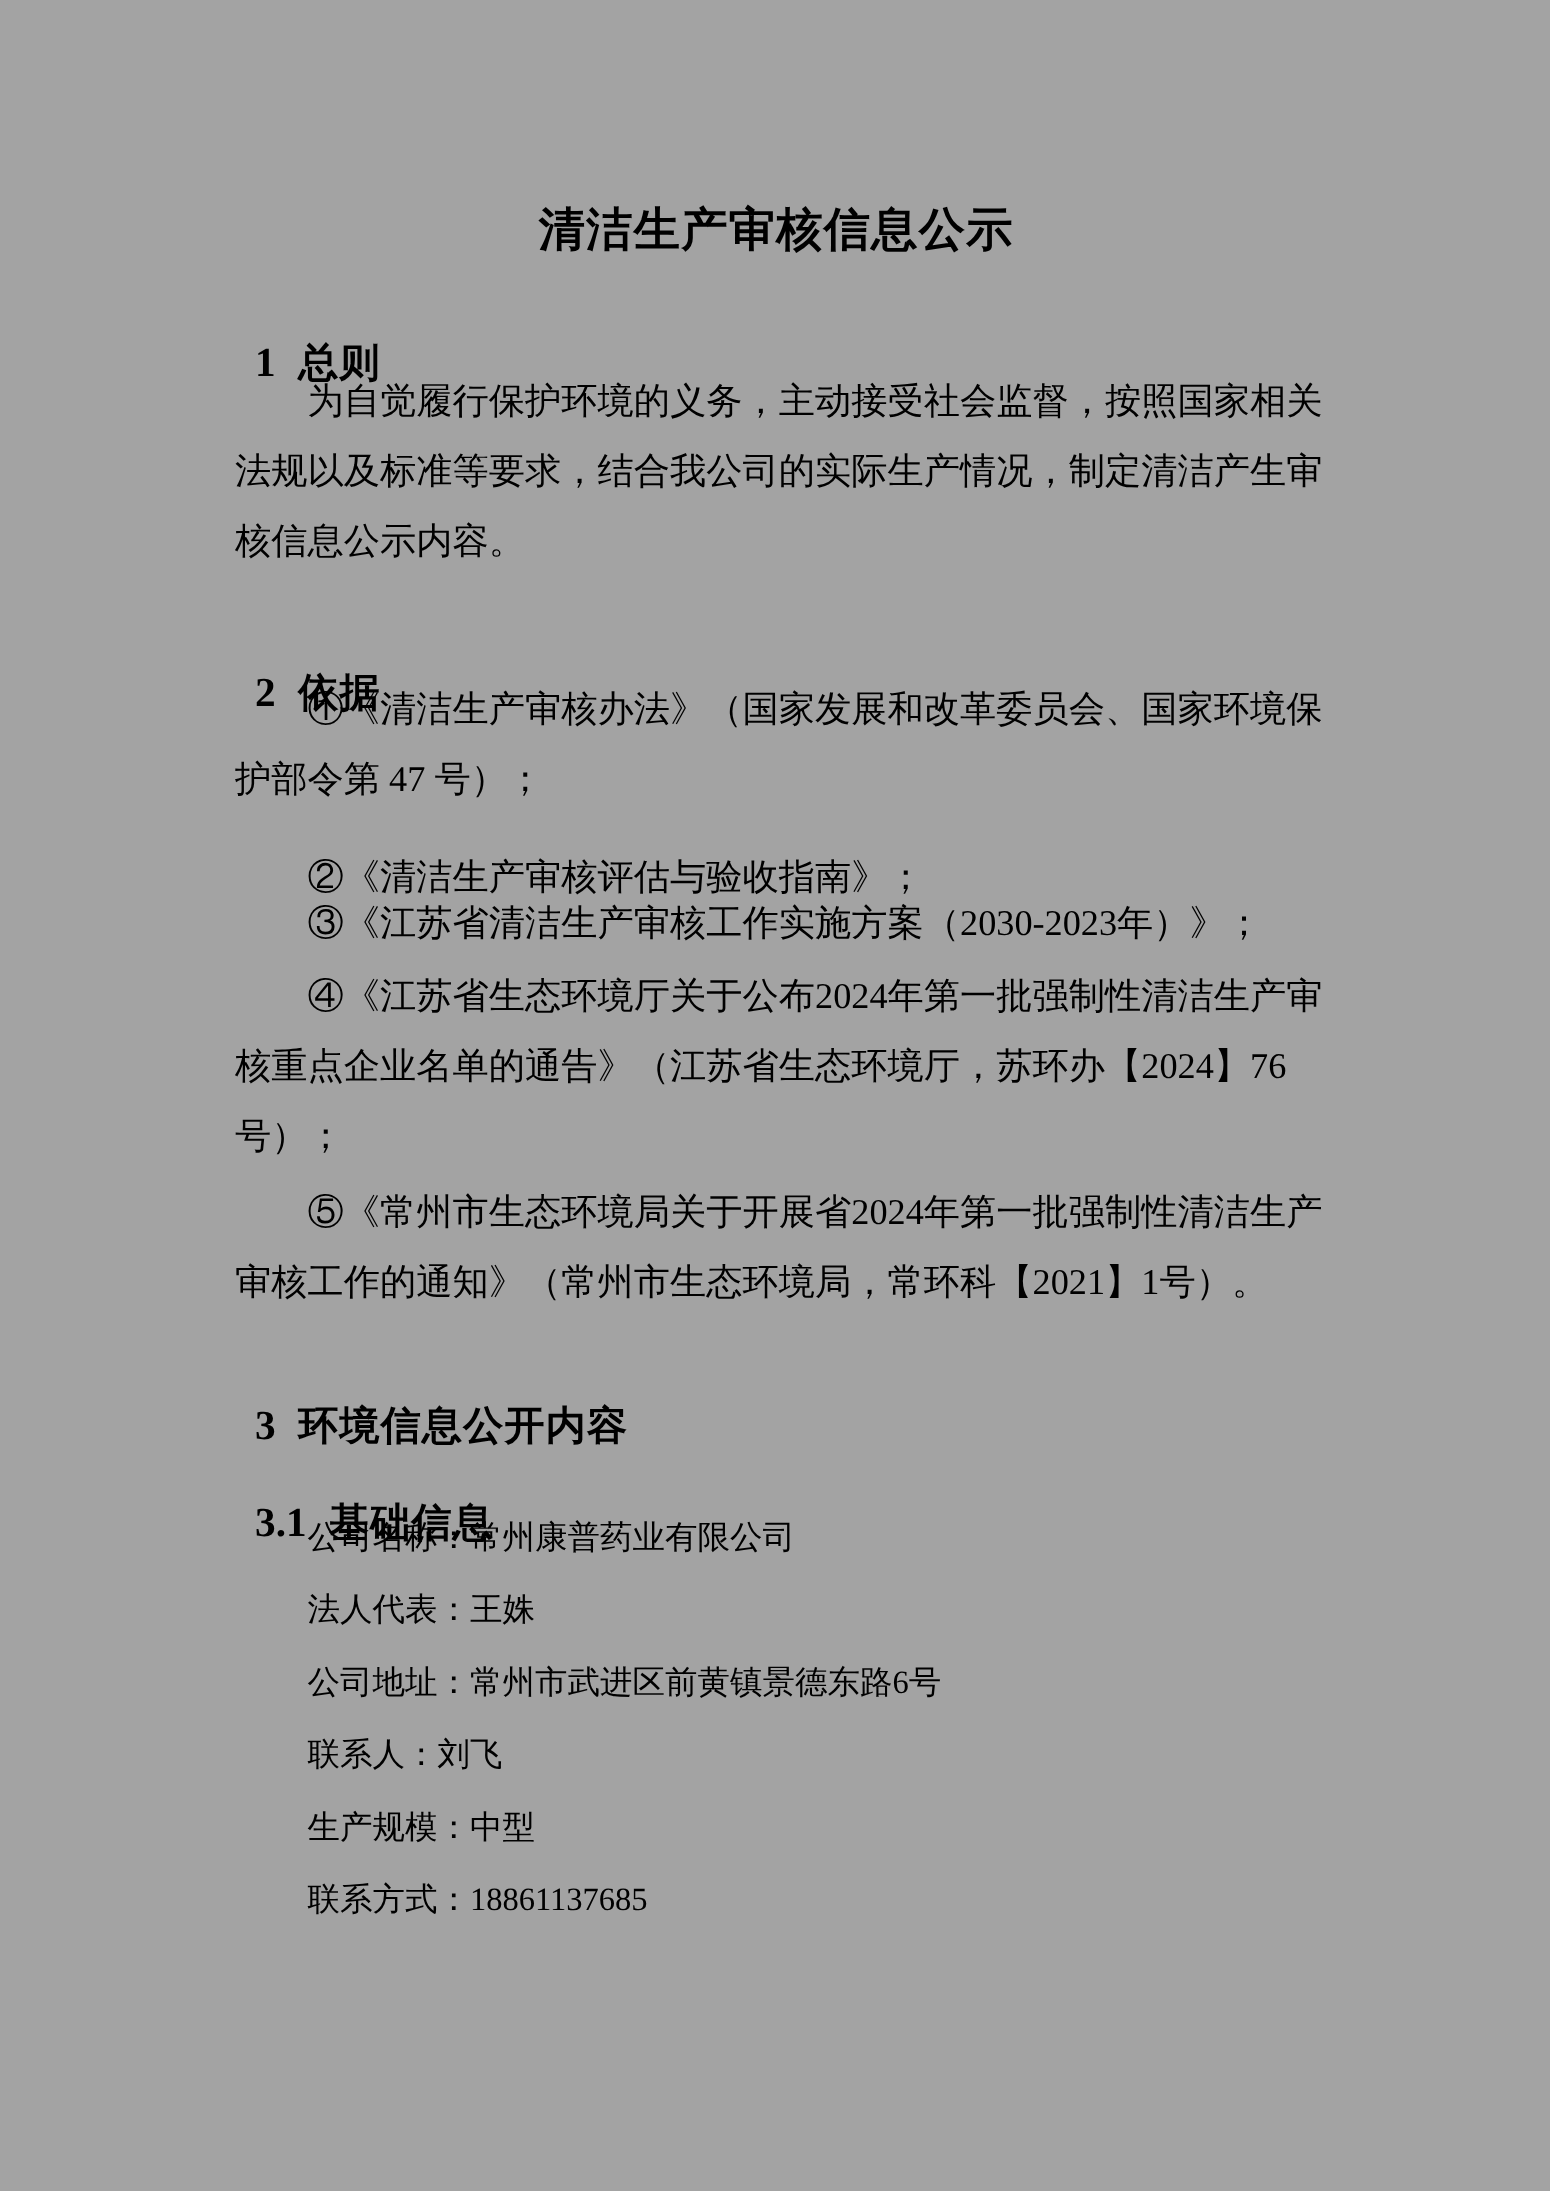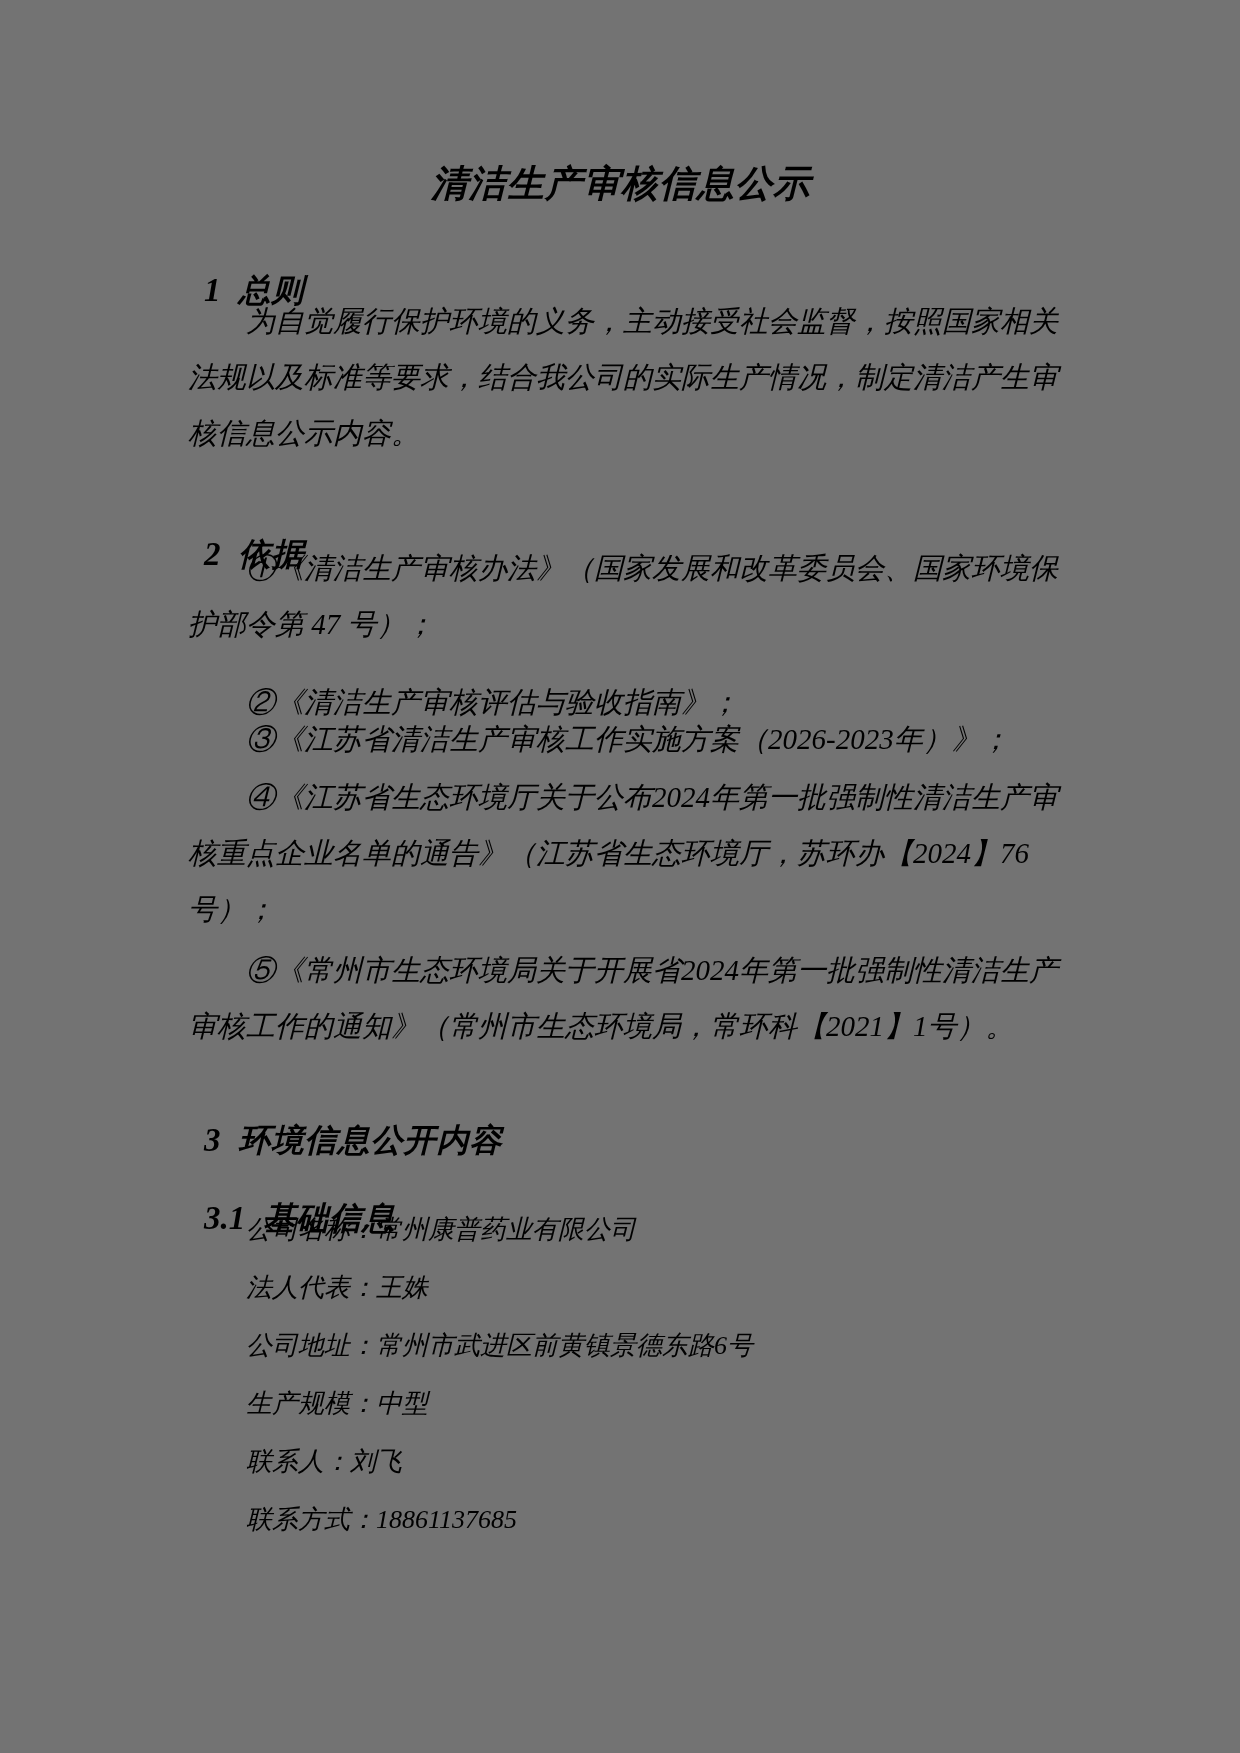--- a/index.html
+++ b/index.html
@@ -4,25 +4,24 @@
 <style>
   html, body {
     margin: 0;
     padding: 0;
     background: #ffffff;
   }
   .page {
     position: relative;
     width: 1240px;
     height: 1753px;
-    background: #737373;
+    background: #a3a3a3;
     color: #000000;
     font-family: "Liberation Serif", "DejaVu Serif", serif;
     overflow: hidden;
-    font-style: italic;
   }
   .abs { position: absolute; }
 
   .doc-title {
     left: 188px;
     top: 160px;
     width: 866px;
     text-align: center;
     font-family: "Liberation Sans", "DejaVu Sans", sans-serif;
     font-weight: bold;
@@ -89,39 +88,39 @@
 
   <div class="abs heading" style="top:488px;">
     <span class="h-num">2</span><span class="h-text">依据</span>
   </div>
 
   <div class="abs body-text" style="top:540px;">　　①《清洁生产审核办法》（国家发展和改革委员会、国家环境保
 护部令第 47 号）；</div>
 
   <div class="abs body-text" style="top:674px;">　　②《清洁生产审核评估与验收指南》；</div>
 
-  <div class="abs body-text" style="top:711px;">　　③《江苏省清洁生产审核工作实施方案（2026-2023年）》；</div>
+  <div class="abs body-text" style="top:711px;">　　③《江苏省清洁生产审核工作实施方案（2030-2023年）》；</div>
 
   <div class="abs body-text" style="top:769px;">　　④《江苏省生态环境厅关于公布2024年第一批强制性清洁生产审
 核重点企业名单的通告》（江苏省生态环境厅，苏环办【2024】76
 号）；</div>
 
   <div class="abs body-text" style="top:942px;">　　⑤《常州市生态环境局关于开展省2024年第一批强制性清洁生产
 审核工作的通知》（常州市生态环境局，常环科【2021】1号）。</div>
 
   <div class="abs heading" style="top:1074px;">
     <span class="h-num">3</span><span class="h-text">环境信息公开内容</span>
   </div>
 
   <div class="abs heading" style="top:1152px;">
     <span class="h-num">3.1</span><span class="h-text">基础信息</span>
   </div>
 
   <div class="abs info-block">
     <div class="info-row"><span>公司名称：</span><span>常州康普药业有限公司</span></div>
     <div class="info-row"><span>法人代表：</span><span>王姝</span></div>
     <div class="info-row"><span>公司地址：</span><span>常州市武进区前黄镇景德东路6号</span></div>
+    <div class="info-row"><span>联系人：</span><span>刘飞</span></div>
     <div class="info-row"><span>生产规模：</span><span>中型</span></div>
-    <div class="info-row"><span>联系人：</span><span>刘飞</span></div>
     <div class="info-row"><span>联系方式：</span><span>18861137685</span></div>
   </div>
 
 </div>
 
 </body></html>

